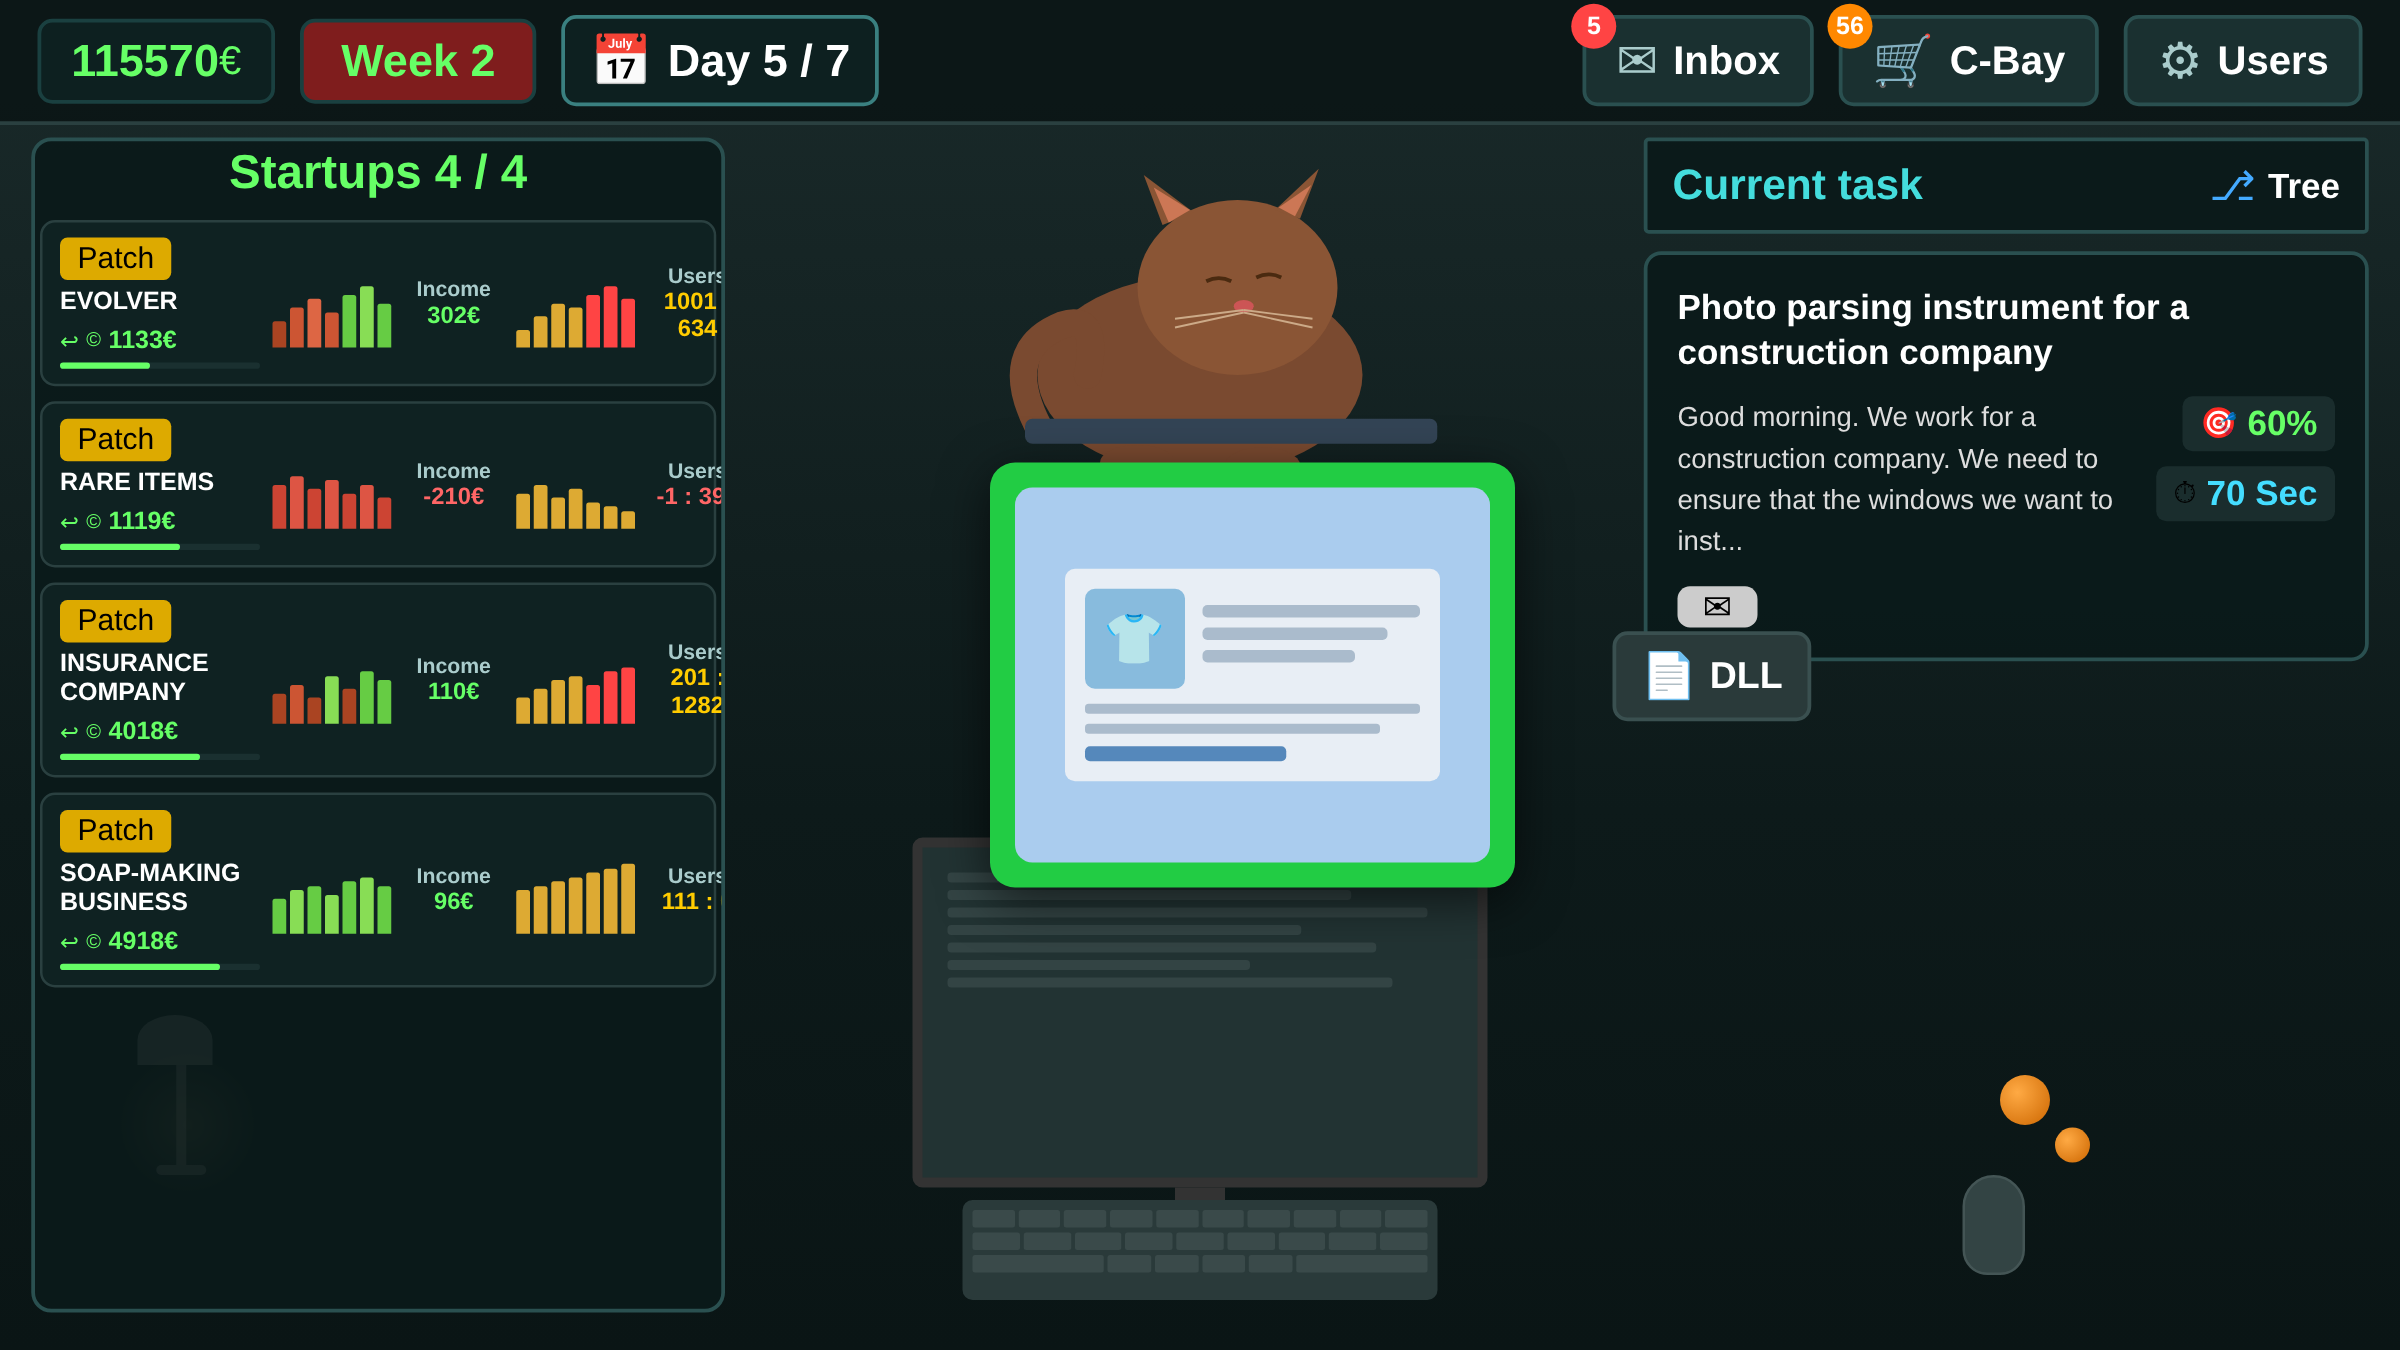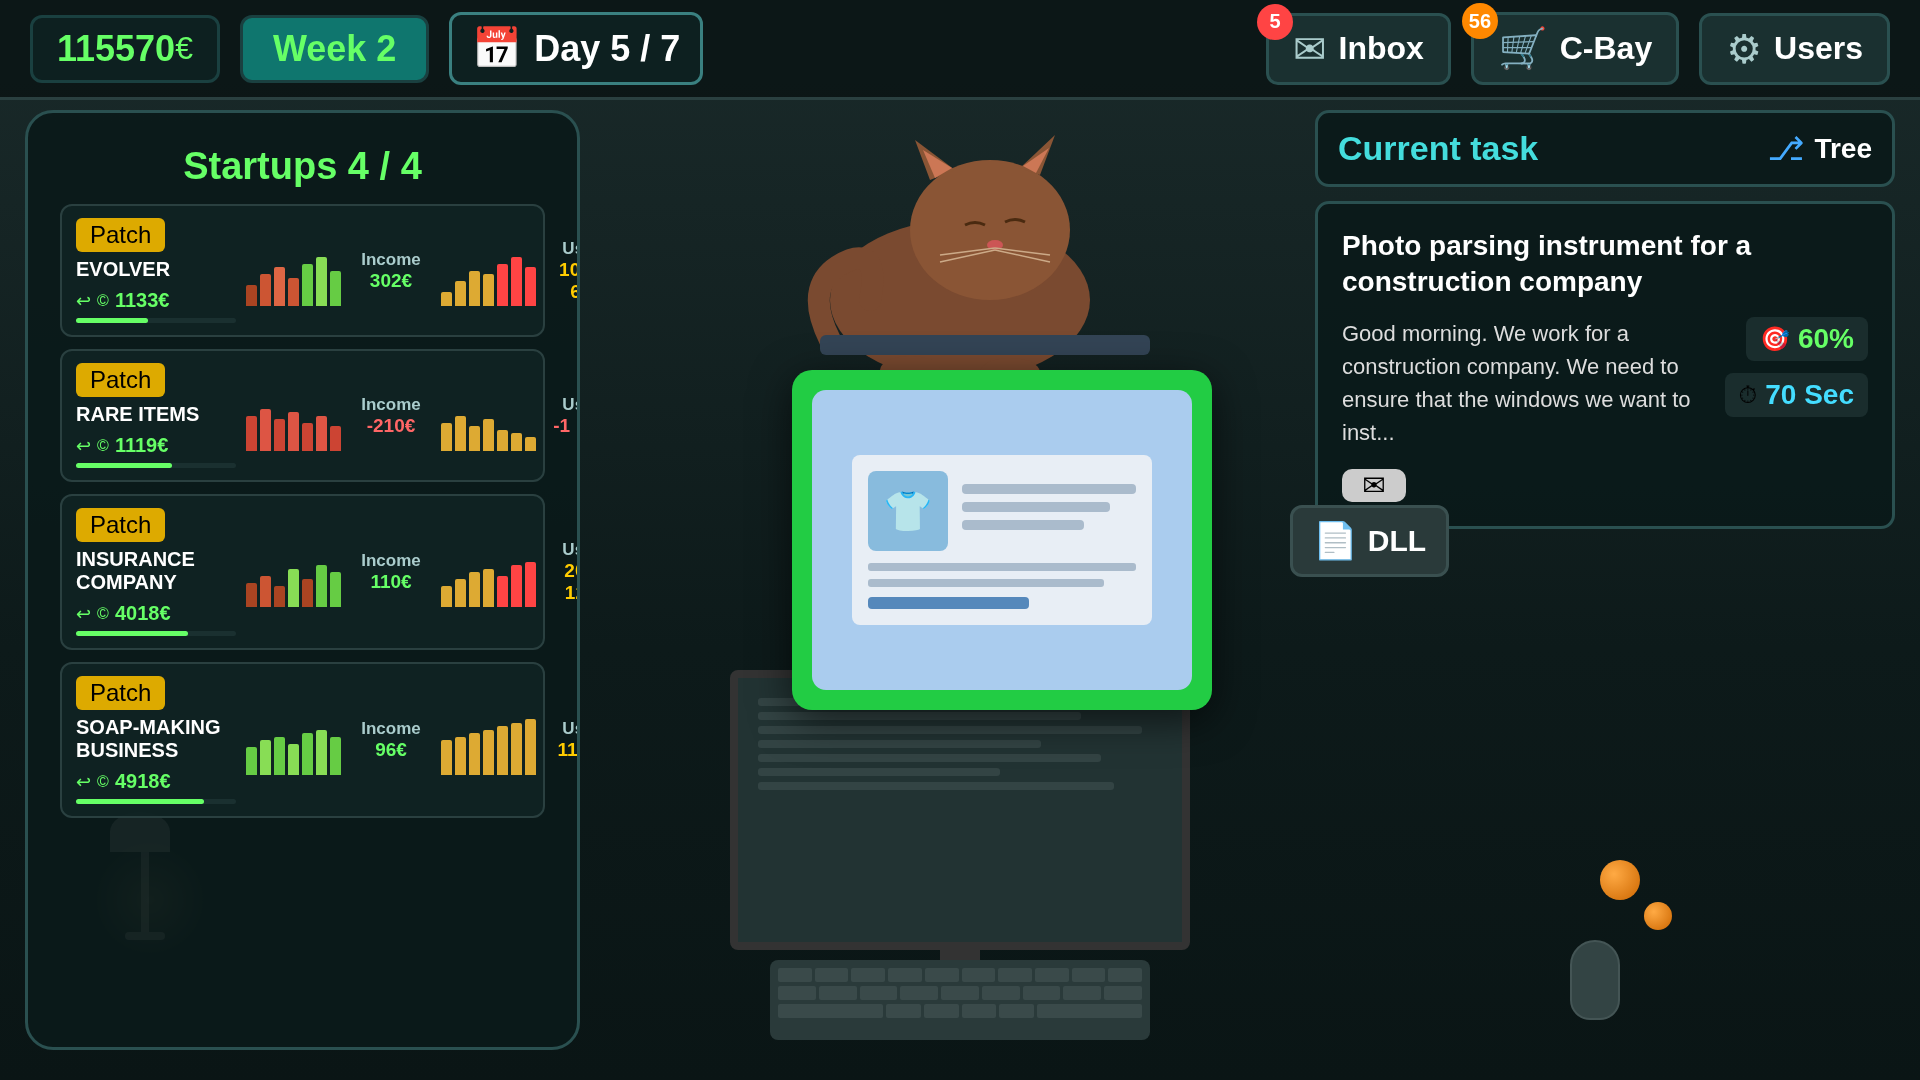--- a/index.html
+++ b/index.html
@@ -65,21 +65,21 @@
       color: #66ff66;
       font-size: 36px;
       font-weight: 900;
     }
     .currency-icon {
       color: #66ff66;
       font-size: 32px;
     }
 
     .week-display {
-      background: #0f766e;
+      background: #7f1d1d;
       border: 3px solid #1a4040;
       border-radius: 12px;
       padding: 10px 30px;
       color: #66ff66;
       font-size: 36px;
       font-weight: 900;
     }
 
     .day-display {
       background: #0d2020;
@@ -141,24 +141,24 @@
     }
 
     
     .left-panel {
       position: absolute;
       top: 110px;
       left: 25px;
       width: 555px;
       bottom: 30px;
       background: rgba(10,25,25,0.9);
-      border-radius: 28px;
+      border-radius: 16px;
       border: 3px solid #2a5050;
       z-index: 10;
-      padding: 32px;
+      padding: 4px;
       overflow: hidden;
     }
 
     .panel-title {
       text-align: center;
       color: #66ff66;
       font-size: 38px;
       font-weight: 900;
       margin-bottom: 16px;
     }
@@ -242,21 +242,21 @@
       position: absolute;
       top: 110px;
       right: 25px;
       width: 580px;
       bottom: 30px;
       z-index: 10;
     }
 
     .task-header {
       background: rgba(10,25,25,0.9);
-      border-radius: 14px;
+      border-radius: 4px;
       border: 3px solid #2a5050;
       padding: 16px 20px;
       display: flex;
       align-items: center;
       justify-content: space-between;
       margin-bottom: 14px;
     }
     .task-title-text {
       color: #44dddd;
       font-size: 34px;

